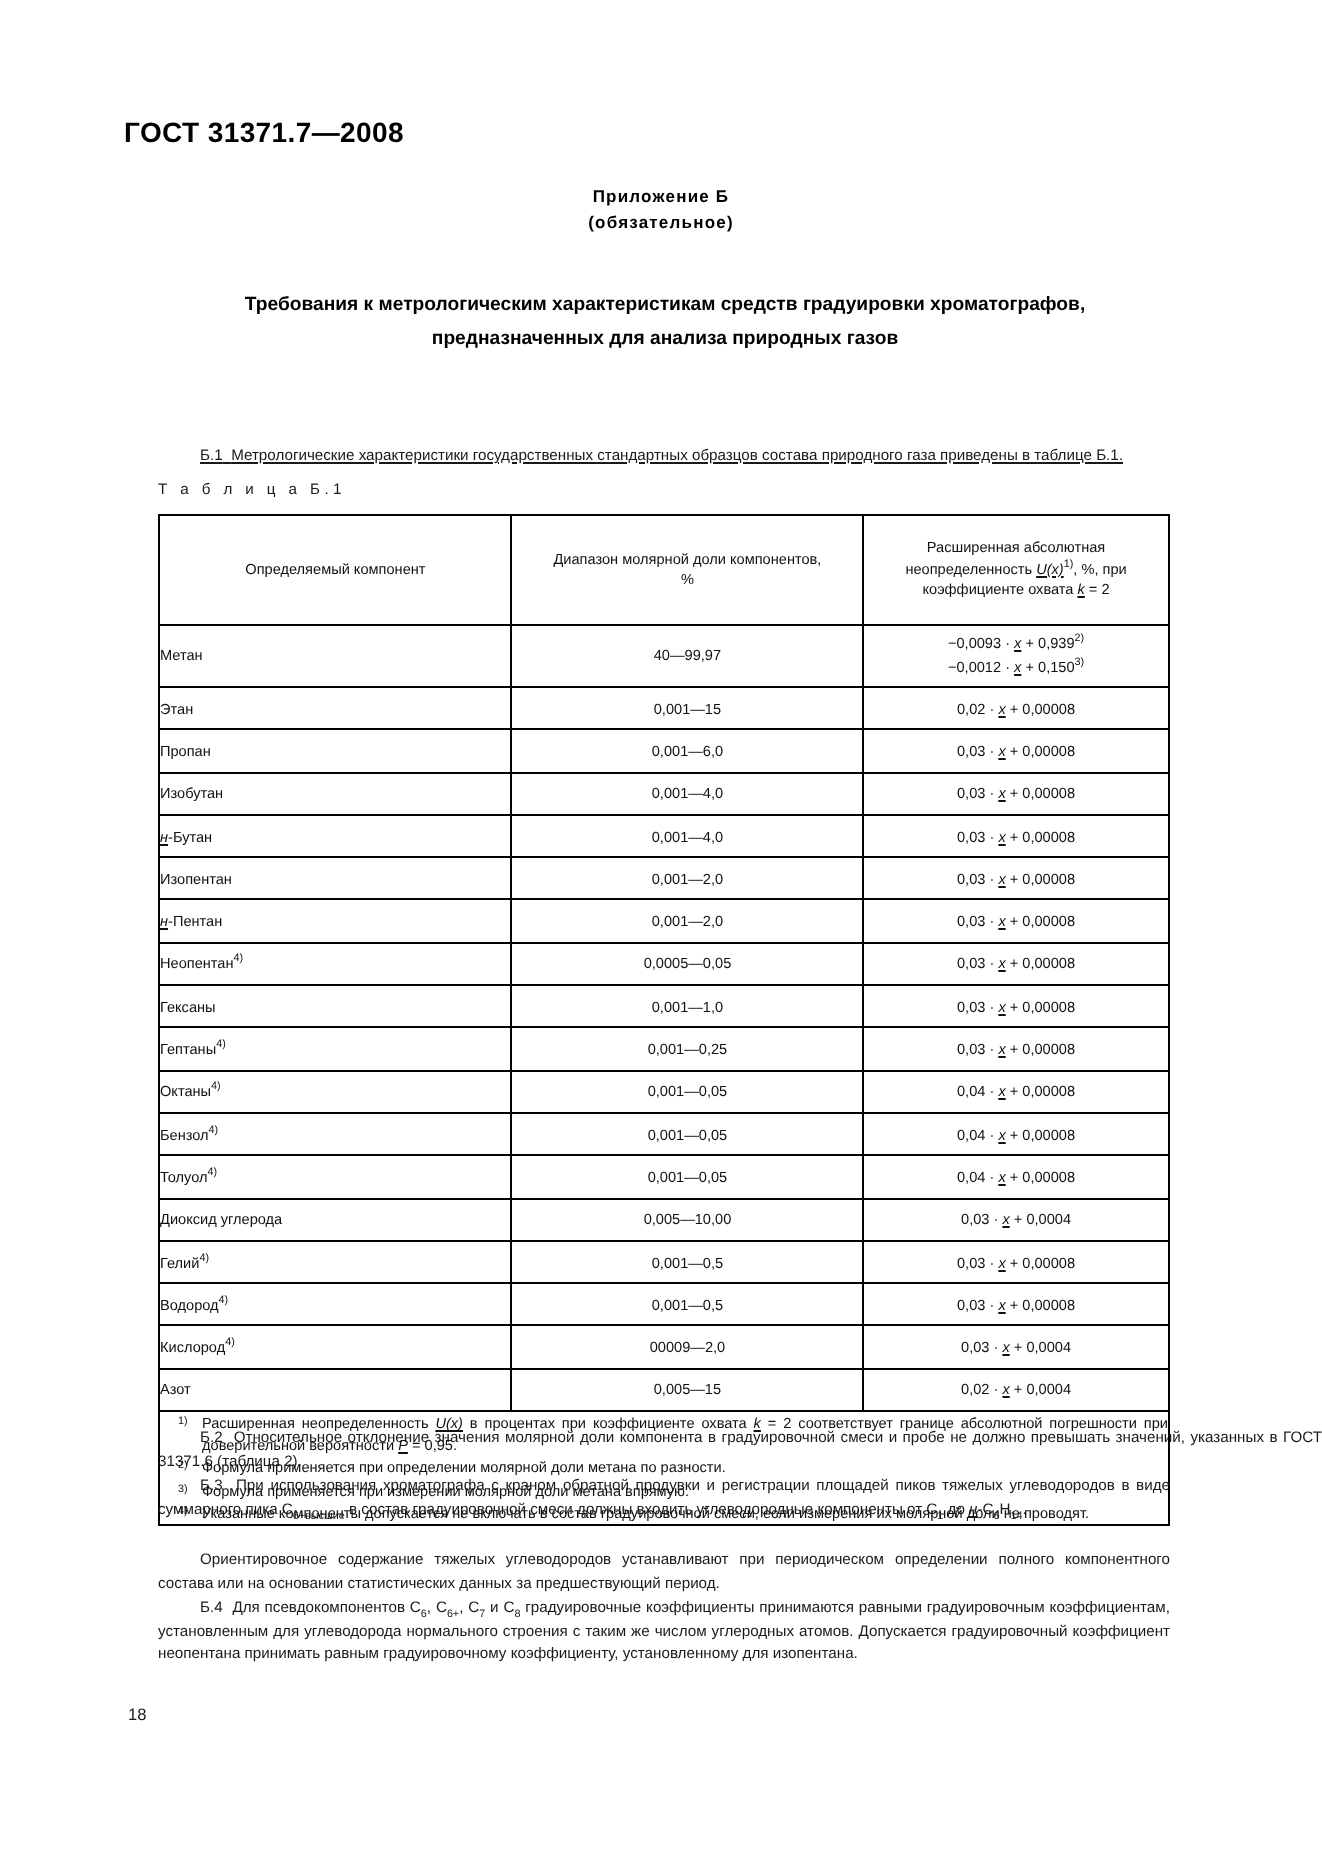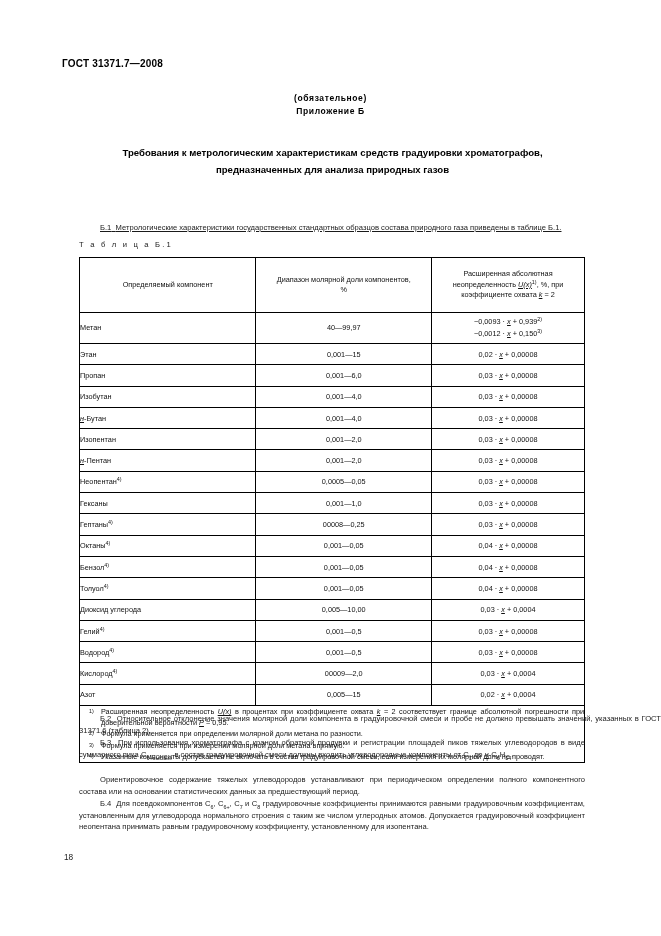--- a/index.html
+++ b/index.html
@@ -18,21 +18,21 @@
   .page {
     position: absolute;
     left: 0; top: 0;
     width: 661px;
     height: 936px;
   }
   .doc-header {
     position: absolute;
     left: 62px;
     top: 58px;
-    font-size: 10px;
+    font-size: 14px;
     font-weight: bold;
     letter-spacing: 0.2px;
   }
   .appendix-block {
     position: absolute;
     left: 0;
     top: 92px;
     width: 661px;
     text-align: center;
     font-size: 8.5px;
@@ -156,22 +156,22 @@
   .jst { text-align: justify; text-justify: inter-word; }
 </style>
 </head>
 <body>
 
 <div class="page">
 
   <div class="doc-header">ГОСТ 31371.7—2008</div>
 
   <div class="appendix-block">
+    <div>Приложение Б</div>
     <div>(обязательное)</div>
-    <div>Приложение Б</div>
   </div>
 
   <div class="title-block">
     <div>Требования к метрологическим характеристикам средств градуировки хроматографов,</div>
     <div>предназначенных для анализа природных газов</div>
   </div>
 
   <div class="para p-b1 jst"><span class="ind"></span><span>Б.1</span>&nbsp;&nbsp;<span>Метрологические характеристики государственных стандартных образцов состава природного газа приведены в таблице Б.1.</span></div>
 
   <div class="tbl-caption">Т а б л и ц а  Б.1</div>
@@ -251,21 +251,21 @@
         </tr>
         <tr>
           <td class="c1"><span>Гексаны</span></td>
           <td class="c2">0,001—1,0</td>
           <td class="c3">
             <div><span>0,03 · </span><span class="it">x</span><span> + 0,00008</span></div>
           </td>
         </tr>
         <tr>
           <td class="c1"><span>Гептаны</span><sup class="fn">4)</sup></td>
-          <td class="c2">00008—0,25</td>
+          <td class="c2">0,001—0,25</td>
           <td class="c3">
             <div><span>0,03 · </span><span class="it">x</span><span> + 0,00008</span></div>
           </td>
         </tr>
         <tr>
           <td class="c1"><span>Октаны</span><sup class="fn">4)</sup></td>
           <td class="c2">0,001—0,05</td>
           <td class="c3">
             <div><span>0,04 · </span><span class="it">x</span><span> + 0,00008</span></div>
           </td>

